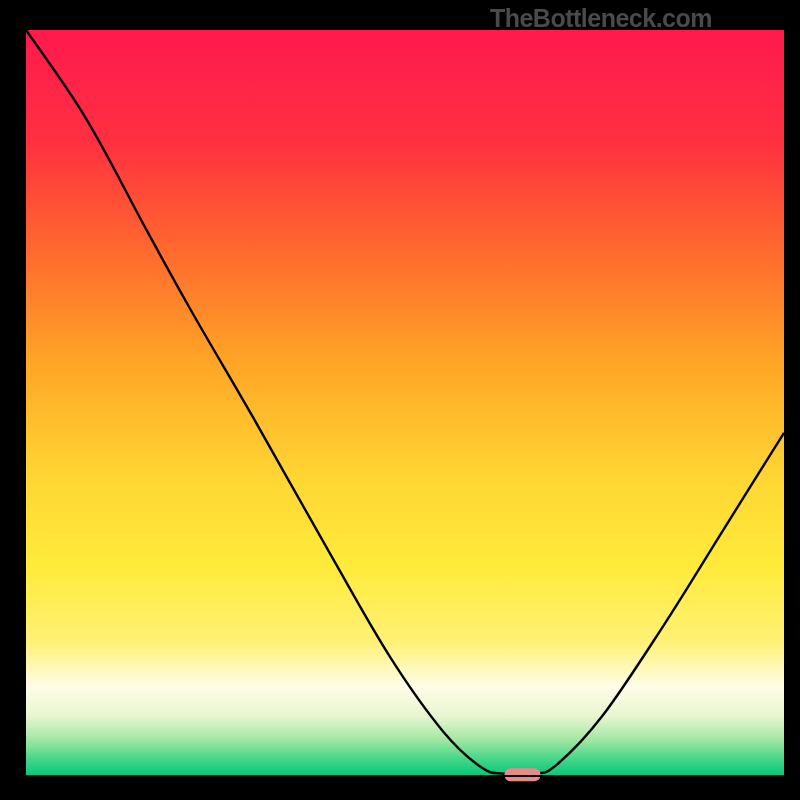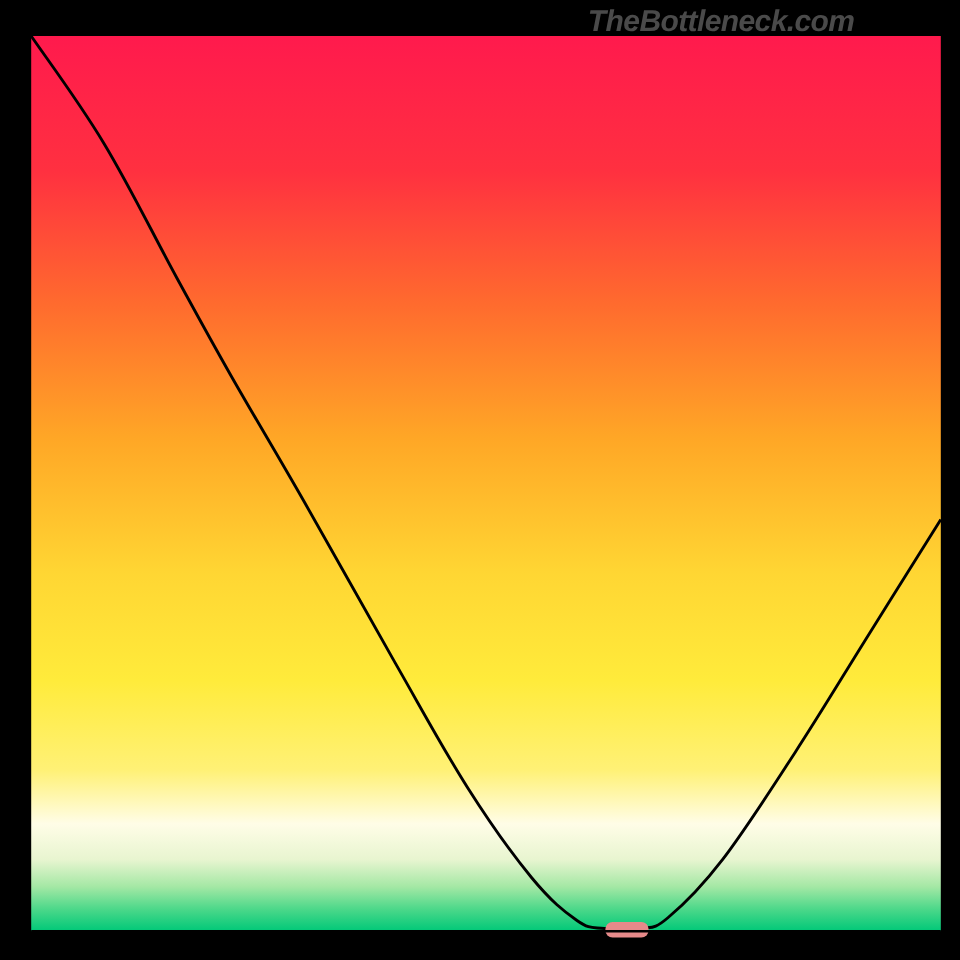--- a/index.html
+++ b/index.html
@@ -10,21 +10,20 @@
     background: #000;
     position: relative;
     font-family: Arial, Helvetica, sans-serif;
   }
   .chart-container {
     position: absolute;
     top: 0;
     left: 0;
     width: 736px;
     height: 800px;
-    font-style: italic;
   }
   .watermark {
     position: absolute;
     top: 4px;
     right: 24px;
     color: #4a4a4a;
     font-size: 25px;
     font-weight: bold;
     letter-spacing: -0.5px;
   }

